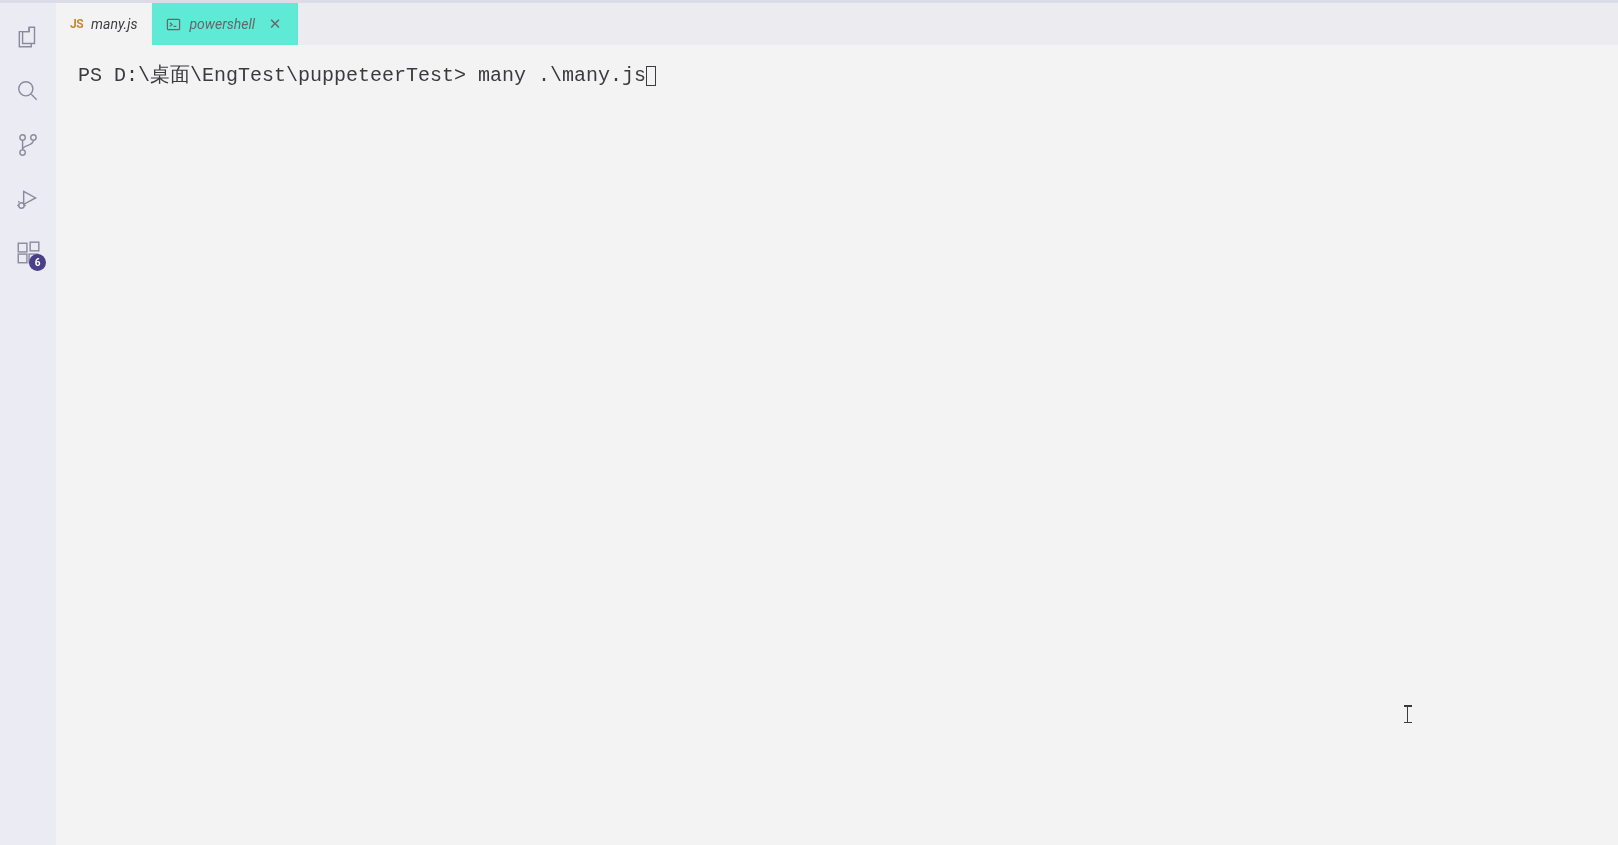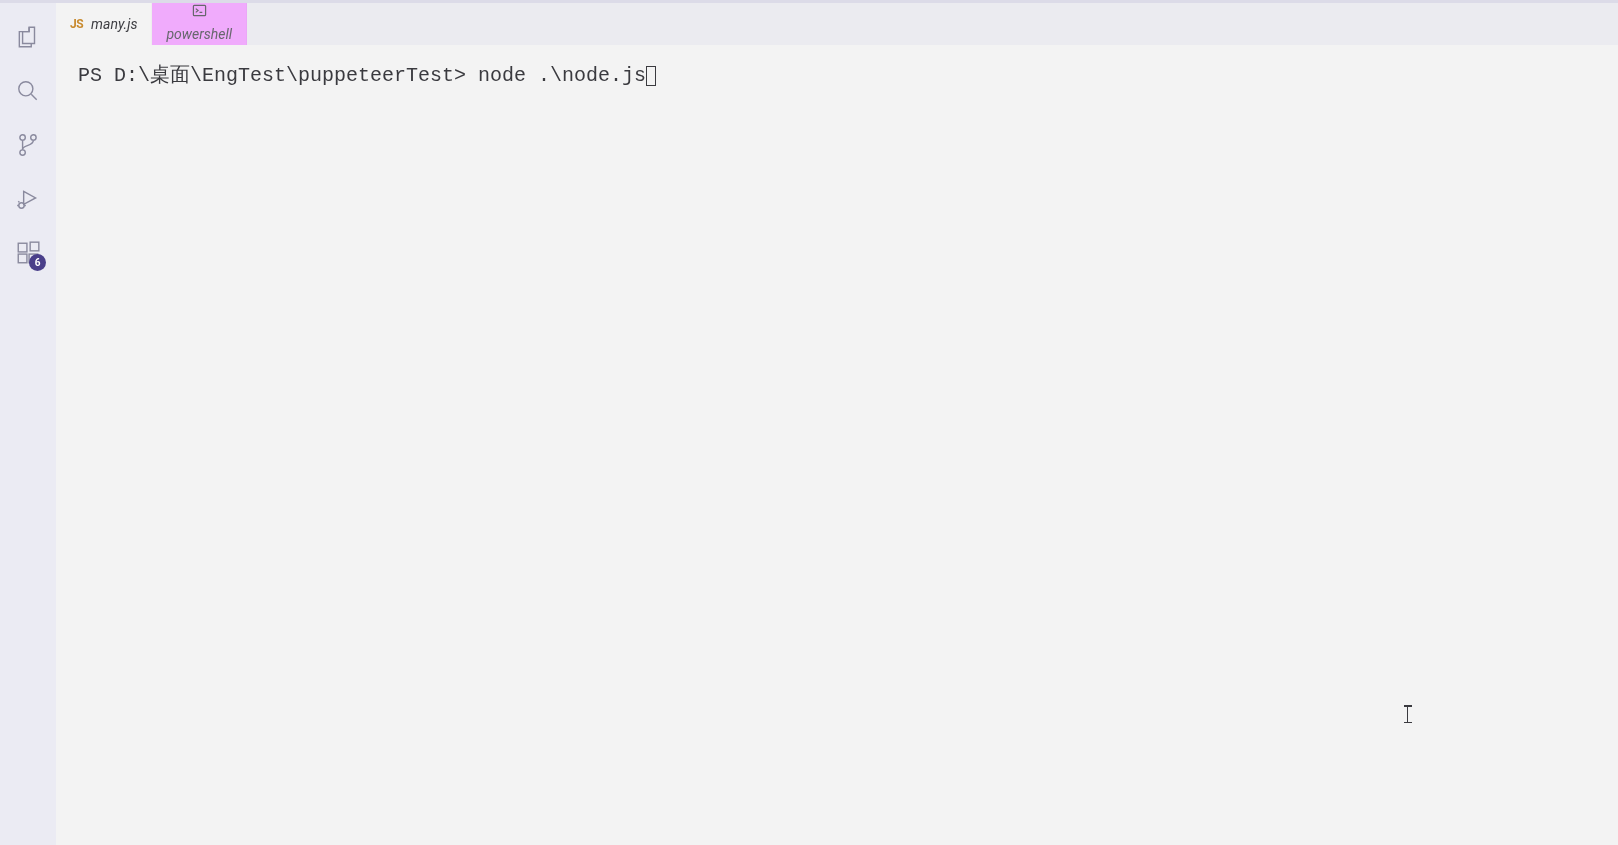--- a/index.html
+++ b/index.html
@@ -96,22 +96,21 @@
       font-size: 14px;
       color: #616165;
       border-right: 1px solid rgba(0,0,0,0.02);
     }
     
     .tab.active {
       background: #f3f3f3;
     }
     
     .tab.inactive {
-      background: #f0abfc;
-      flex-direction: column;
+      background: #5eead4;
     }
     
     .tab-icon-js {
       color: #c88a2e;
       font-size: 12px;
       font-weight: bold;
       letter-spacing: -0.5px;
     }
     
     .tab-icon-terminal {
@@ -280,20 +279,20 @@
           </svg>
         </span>
         <span class="tab-label">powershell</span>
         <span class="tab-close">✕</span>
       </div>
 
     </div>
 
     <div class="terminal-content">
       <div class="terminal-line">
-        <span class="terminal-prompt">PS D:\桌面\EngTest\puppeteerTest&gt; </span><span class="terminal-command">node .\node.js</span><span class="cursor-box"></span>
+        <span class="terminal-prompt">PS D:\桌面\EngTest\puppeteerTest&gt; </span><span class="terminal-command">many .\many.js</span><span class="cursor-box"></span>
       </div>
       <div class="text-cursor"></div>
     </div>
 
   </div>
 
 </div>
 
 </body></html>

